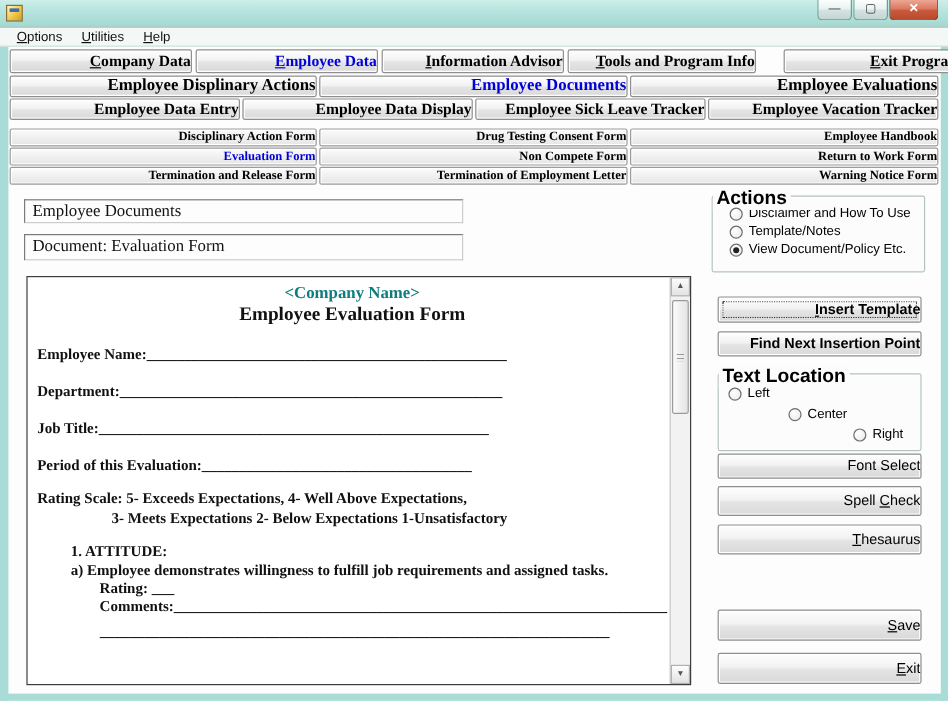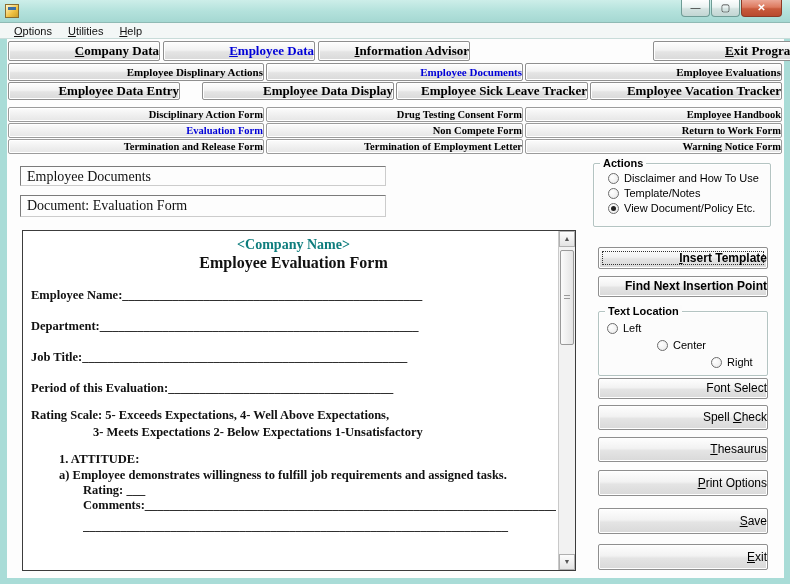--- a/index.html
+++ b/index.html
@@ -36,35 +36,35 @@
     border-bottom:6px solid #a9dcd7; }
 
   
   .btn3d { position:absolute; border:1px solid #8f8f8f; border-radius:2px; text-align:right;
     background:linear-gradient(180deg,#fefefe 0%,#f2f2f2 45%,#e4e4e4 55%,#d9d9d9 100%);
     box-shadow:inset 0 0 0 1px #ffffff; color:#000; overflow:hidden; white-space:nowrap; }
   .serifbold { font-family:"Liberation Serif", serif; font-weight:bold; }
   .selected { color:#0000d8; }
 
   .tab1 { top:2px; height:20px; font-size:13px; line-height:18px; }
-  .tab2 { top:24px; height:18px; font-size:11px; line-height:16px; }
+  .tab2 { top:24px; height:18px; font-size:14px; line-height:16px; }
   .tab3 { top:43px; height:18px; font-size:13px; line-height:16px; }
   .formbtn { height:15px; font-size:10.5px; line-height:13px;
     background:linear-gradient(180deg,#fcfcfc 0%,#efefef 55%,#e6e6e6 100%); border-color:#9b9b9b; }
 
   
   .field-box { position:absolute; left:13px; width:366px; background:#fdfdfd;
     border:1px solid #7b7b7b; border-bottom-color:#cccccc; border-right-color:#cccccc;
     font-family:"Liberation Serif", serif; font-size:14px; padding:2px 0 0 6px; color:#111; }
 
   
   .groupbox { position:absolute; border:1px solid #b4c4c2; border-radius:2px;
     box-shadow:1px 1px 0 #ffffff inset, 1px 1px 0 #ffffff; background:#fcfcfc; }
-  .groupbox .gb-title { position:absolute; top:-7px; left:6px; background:#fcfcfc;
-    padding:0 3px; font-size:11px; font-weight:bold; color:#000; }
+  .groupbox .gb-title { position:absolute; top:-7px; left:0; background:#fcfcfc;
+    padding:0 3px; font-size:16px; font-weight:bold; color:#000; }
   .radio-row { display:flex; align-items:center; gap:5px; font-size:11px; color:#000; }
   .rb { width:11px; height:11px; border-radius:50%; border:1px solid #6d6d6d;
     background:radial-gradient(circle at 35% 35%, #ffffff 0%, #e8e8e8 100%); position:relative; flex:0 0 auto; }
   .rb.on::after { content:""; position:absolute; left:2px; top:2px; width:5px; height:5px;
     border-radius:50%; background:#222; }
 
   
   .docview { position:absolute; left:15px; top:191px; width:554px; height:341px;
     border:1px solid #3c3c3c; background:#ffffff; }
   .doc-content { position:absolute; left:0; top:0; right:17px; bottom:0; overflow:hidden;
@@ -120,27 +120,28 @@
     <span class="menu-item"><u>O</u>ptions</span>
     <span class="menu-item"><u>U</u>tilities</span>
     <span class="menu-item"><u>H</u>elp</span>
   </div>
 
   <div class="frame">
 
     <div class="btn3d serifbold tab1" style="left:1px;width:152px;"><u>C</u>ompany Data</div>
     <div class="btn3d serifbold tab1 selected" style="left:156px;width:152px;"><u>E</u>mployee Data</div>
     <div class="btn3d serifbold tab1" style="left:311px;width:152px;"><u>I</u>nformation Advisor</div>
+    <div class="btn3d serifbold tab1" style="left:466px;width:157px;"><u>T</u>ools and Program Info</div>
     <div class="btn3d serifbold tab1" style="left:646px;width:149px;padding-left:36px;"><u>E</u>xit Program</div>
 
     <div class="btn3d serifbold tab2" style="left:1px;width:256px;">Employee Displinary Actions</div>
     <div class="btn3d serifbold tab2 selected" style="left:259px;width:257px;">Employee Documents</div>
     <div class="btn3d serifbold tab2" style="left:518px;width:257px;">Employee Evaluations</div>
 
-    <div class="btn3d serifbold tab3" style="left:1px;width:172px;">Employee Data Entry</div>
+    <div class="btn3d serifbold tab3" style="left:1px;width:192px;">Employee Data Entry</div>
     <div class="btn3d serifbold tab3" style="left:195px;width:192px;">Employee Data Display</div>
     <div class="btn3d serifbold tab3" style="left:389px;width:192px;">Employee Sick Leave Tracker</div>
     <div class="btn3d serifbold tab3" style="left:583px;width:192px;">Employee Vacation Tracker</div>
 
     <div class="btn3d serifbold formbtn" style="left:1px;top:68px;width:256px;">Disciplinary Action Form</div>
     <div class="btn3d serifbold formbtn" style="left:259px;top:68px;width:257px;">Drug Testing Consent Form</div>
     <div class="btn3d serifbold formbtn" style="left:518px;top:68px;width:257px;">Employee Handbook</div>
     <div class="btn3d serifbold formbtn selected" style="left:1px;top:84px;width:256px;">Evaluation Form</div>
     <div class="btn3d serifbold formbtn" style="left:259px;top:84px;width:257px;">Non Compete Form</div>
     <div class="btn3d serifbold formbtn" style="left:518px;top:84px;width:257px;">Return to Work Form</div>
@@ -206,18 +207,17 @@
       </label>
       <label class="radio-row" style="position:absolute;left:112px;top:44px;">
         <span class="rb"></span>
         <span>Right</span>
       </label>
     </div>
 
     <div class="btn3d side-btn" style="top:339px;height:21px;line-height:19px;">Font Select</div>
     <div class="btn3d side-btn" style="top:366px;height:25px;line-height:23px;">Spell <u>C</u>heck</div>
     <div class="btn3d side-btn" style="top:398px;height:25px;line-height:23px;"><u>T</u>hesaurus</div>
-    <div class="btn3d side-btn" style="top:431px;height:26px;line-height:24px;"><u>P</u>rint Options</div>
     <div class="btn3d side-btn" style="top:505px;height:26px;line-height:24px;"><u>E</u>xit</div>
     <div class="btn3d side-btn" style="top:469px;height:26px;line-height:24px;"><u>S</u>ave</div>
 
   </div>
 </div>
 
 </body></html>

